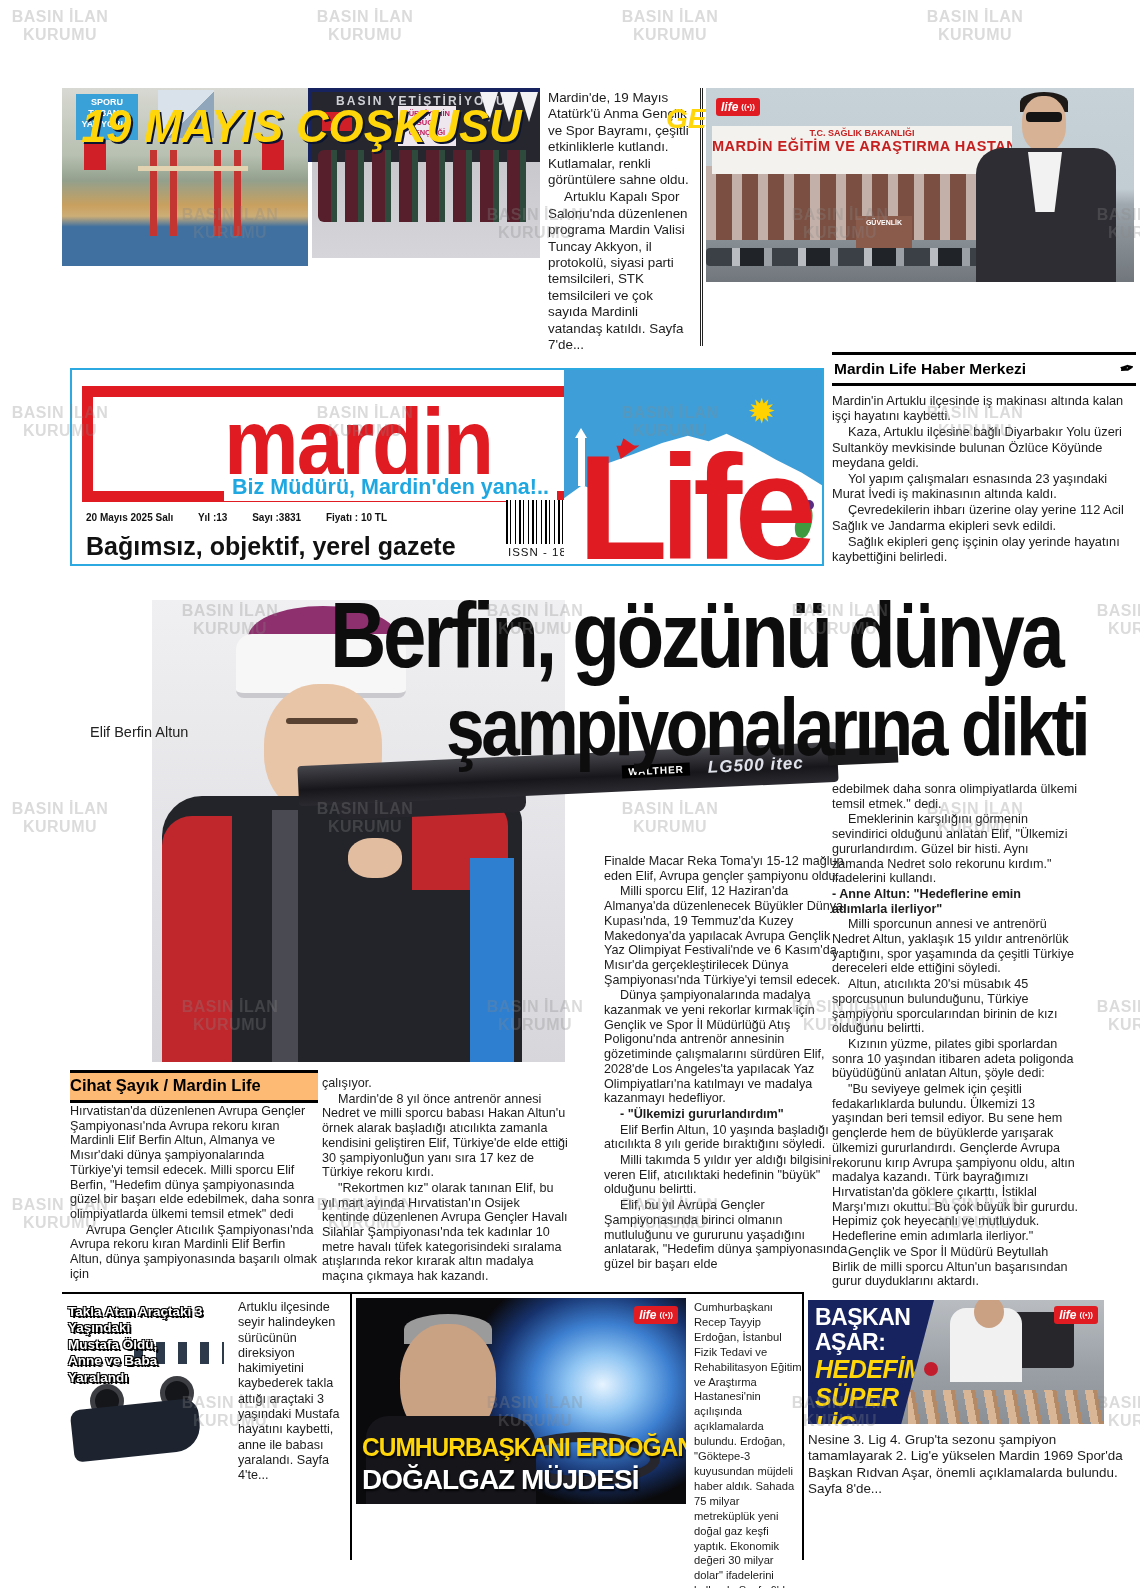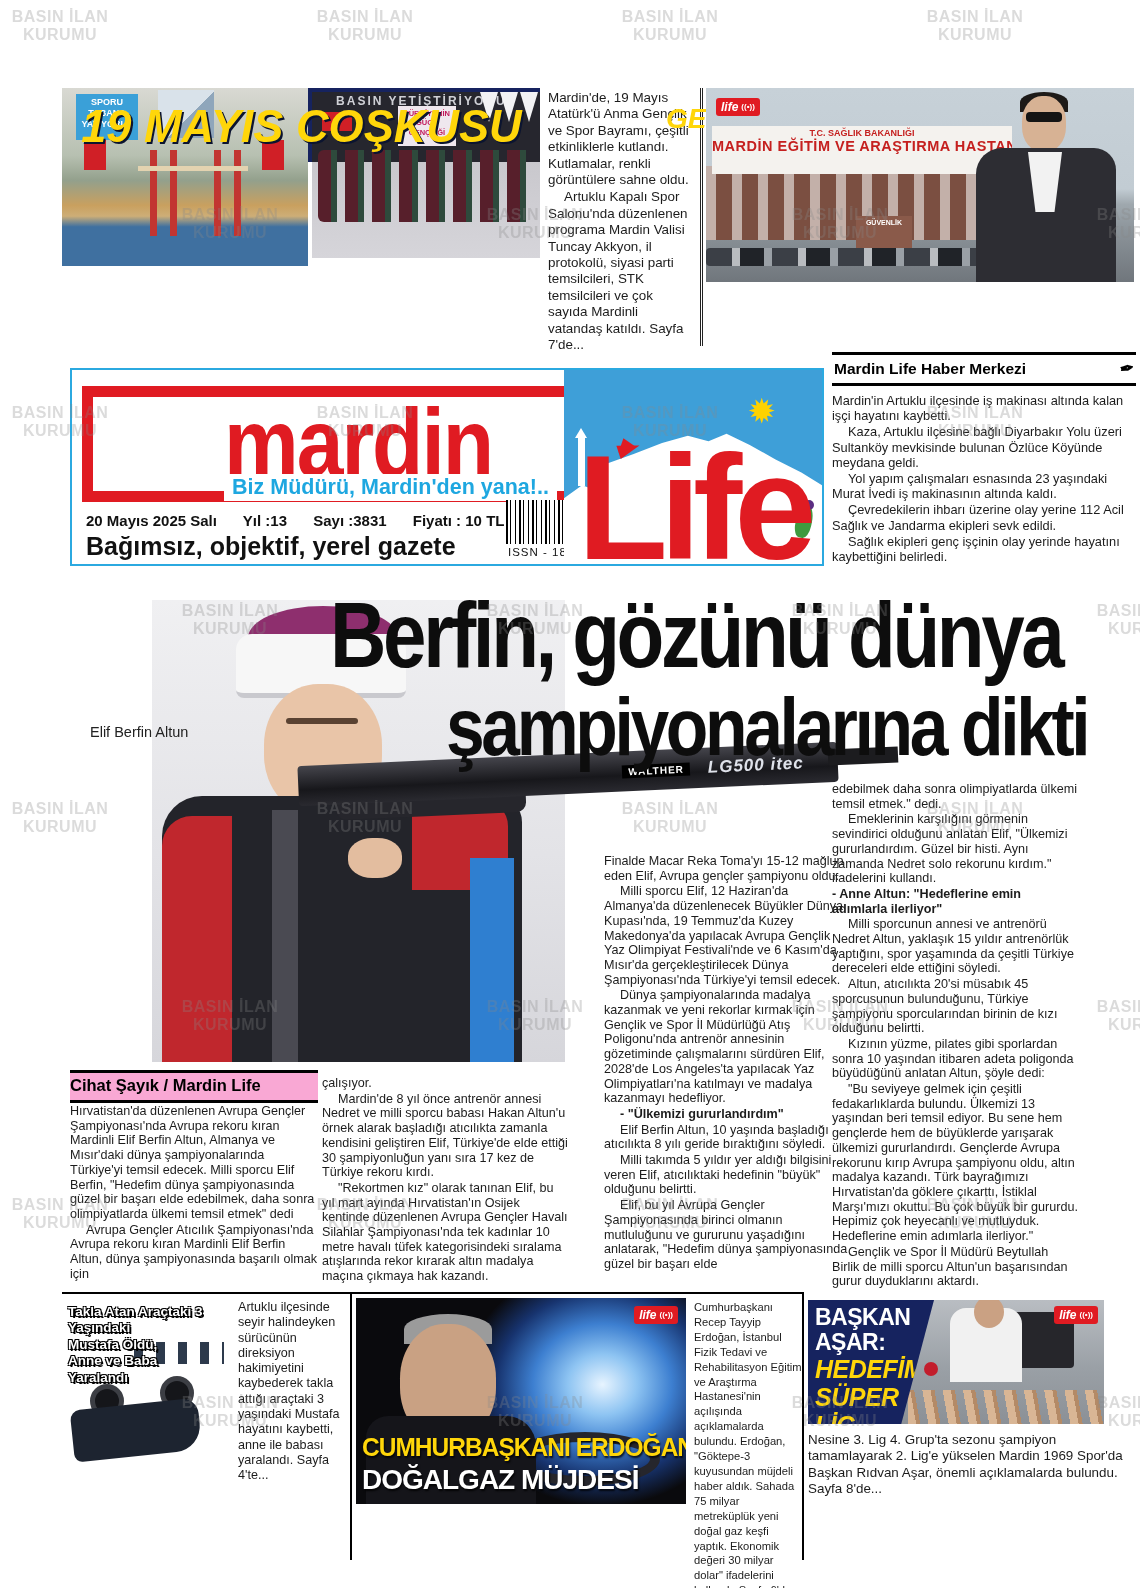--- a/index.html
+++ b/index.html
@@ -100,21 +100,21 @@
   .coltext p.noind{text-indent:0;}
 
   
   #masthead{left:70px; top:368px; width:754px; height:198px; border:2px solid #2ba9e0; background:#fff; z-index:2;}
   #m-logo{position:absolute; left:10px; top:16px; width:552px; height:116px; border:11px solid var(--red);
     display:flex; align-items:center; justify-content:center;}
   #m-logo span{color:var(--red); font-weight:900; font-size:84px; letter-spacing:-2px; line-height:.9;
     transform:scaleY(1.15); text-transform:lowercase;}
   #m-slogan{position:absolute; left:152px; top:104px; background:#fff; padding:1px 8px;
     color:var(--blue); font-weight:800; font-size:21.5px; white-space:nowrap;}
-  #m-info{position:absolute; left:14px; top:142px; font-weight:700; font-size:15px; color:#111; white-space:nowrap;}
+  #m-info{position:absolute; left:14px; top:142px; font-weight:700; font-size:10px; color:#111; white-space:nowrap;}
   #m-info span{margin-right:22px;}
   #m-tagline{position:absolute; left:14px; top:162px; font-weight:700; font-size:25px; color:#111;}
   #m-barcode{position:absolute; left:434px; top:130px; width:148px; height:44px;
     background:repeating-linear-gradient(90deg,#000 0 2px,#fff 2px 4px,#000 4px 5px,#fff 5px 9px,#000 9px 10px,#fff 10px 13px);}
   #m-issn{position:absolute; left:436px; top:176px; font-size:11.5px; letter-spacing:1px; color:#111;}
   #m-life{position:absolute; left:492px; top:0; width:258px; height:194px; background:var(--sky); overflow:hidden;}
   .skyline{position:absolute; left:0; bottom:40px; width:100%; height:92px; background:#fff;
     clip-path:polygon(0 72%,7% 58%,11% 62%,17% 34%,27% 24%,38% 12%,48% 4%,56% 10%,63% 2%,72% 14%,82% 30%,92% 44%,100% 58%,100% 100%,0 100%);}
   .sky-base{position:absolute; left:0; bottom:0; width:100%; height:42px; background:#fff;}
   .minaret{position:absolute; left:14px; bottom:78px; width:7px; height:50px; background:#fff;}
@@ -155,21 +155,21 @@
   #rifle{left:298px; top:754px; width:540px; height:40px; z-index:3; transform:rotate(-2.6deg);
     background:linear-gradient(180deg,#45454c 0%,#17171b 60%,#2a2a30 100%); border-radius:4px;
     display:flex; align-items:center; justify-content:flex-end; gap:18px; padding-right:34px;}
   #rifle .model{color:#dfe2ea; font-weight:700; font-style:italic; font-size:17px; letter-spacing:1px;}
   #rifle .brand{color:#fff; background:#000; font-weight:700; font-size:10px; padding:1px 6px; letter-spacing:1px;}
   #rifle-tip{left:828px; top:748px; width:70px; height:16px; background:#1c1c1f; transform:rotate(-2.6deg); z-index:3;}
   #rifle-under{left:336px; top:790px; width:190px; height:26px; background:#26262c; transform:rotate(-2.6deg);
     border-radius:0 0 10px 10px; z-index:2;}
 
   #byline2{left:70px; top:1070px; width:248px; border-top:3px solid #000; border-bottom:3px solid #000;
-    padding:3px 0 5px; font-weight:700; font-size:16.5px; z-index:4; background:#f9a8d4;}
+    padding:3px 0 5px; font-weight:700; font-size:16.5px; z-index:4; background:#fdba74;}
   .ncol{position:absolute; width:248px; font-size:12.6px; line-height:14.7px; color:#1c1c1c;}
   .ncol p{margin:0 0 1px; text-indent:16px;}
   .ncol p.noind{text-indent:0;}
   .ncol p.b{font-weight:700;}
   #col1{left:70px; top:1104px;}
   #col2{left:322px; top:1076px; width:246px;}
   #col3{left:576px; top:854px; width:246px;margin-left:28px;}
   #col4{left:832px; top:782px; width:246px;}
 
   

